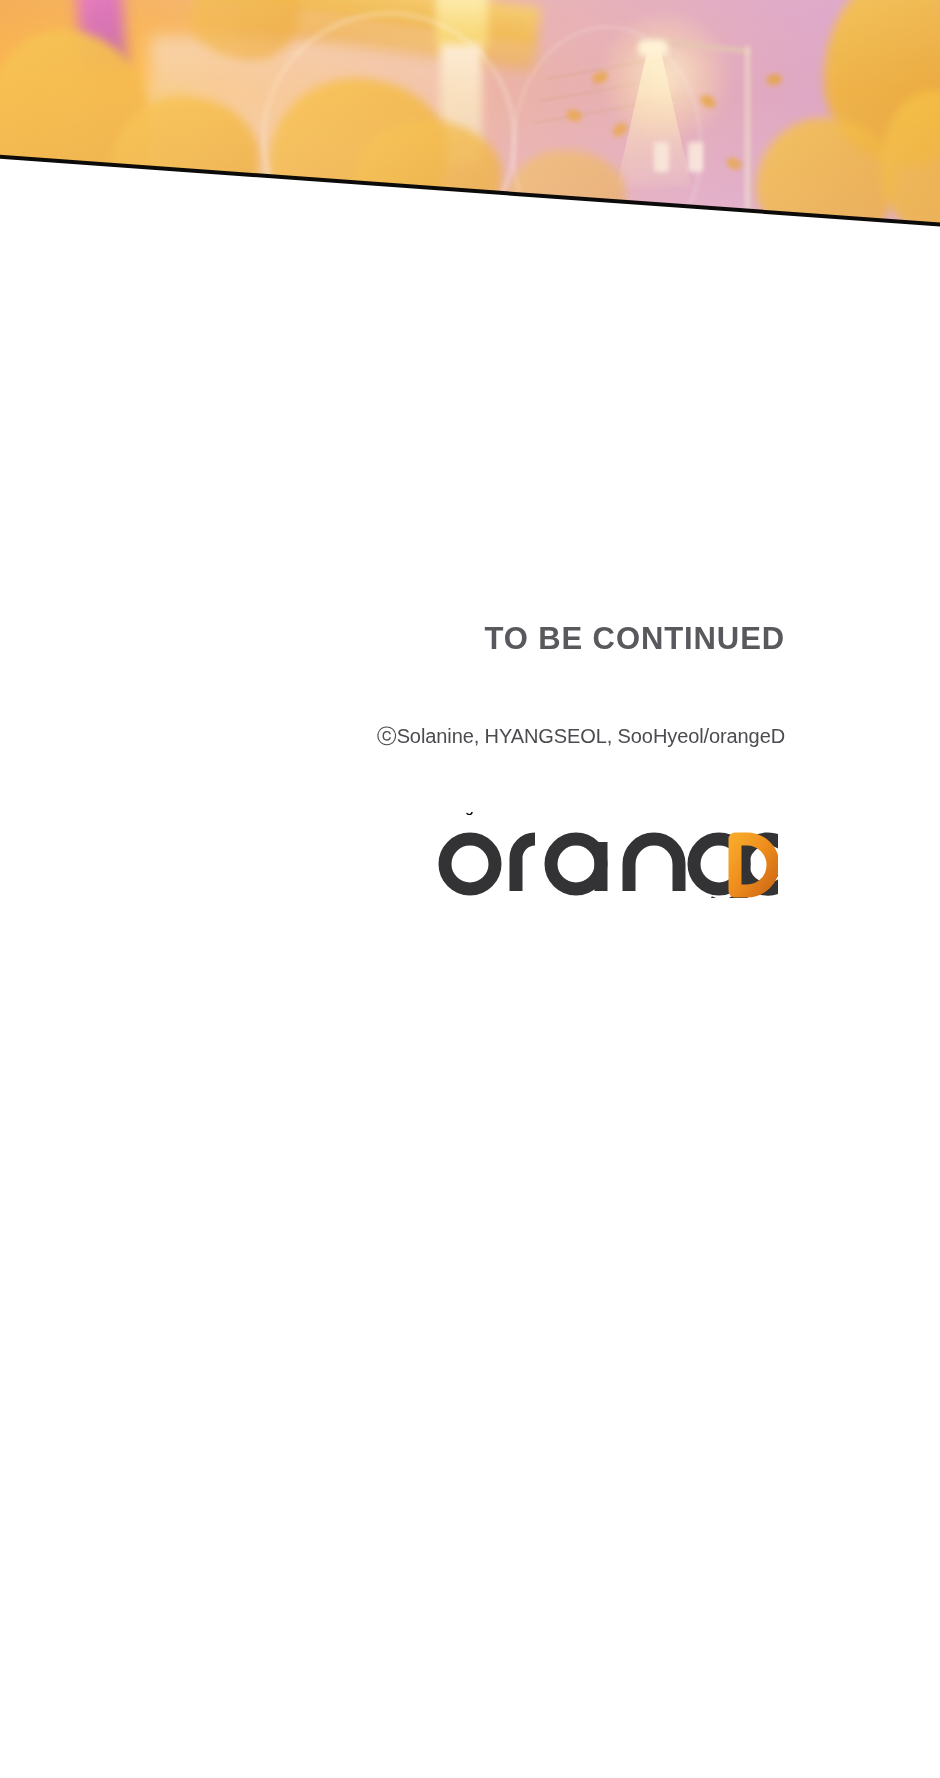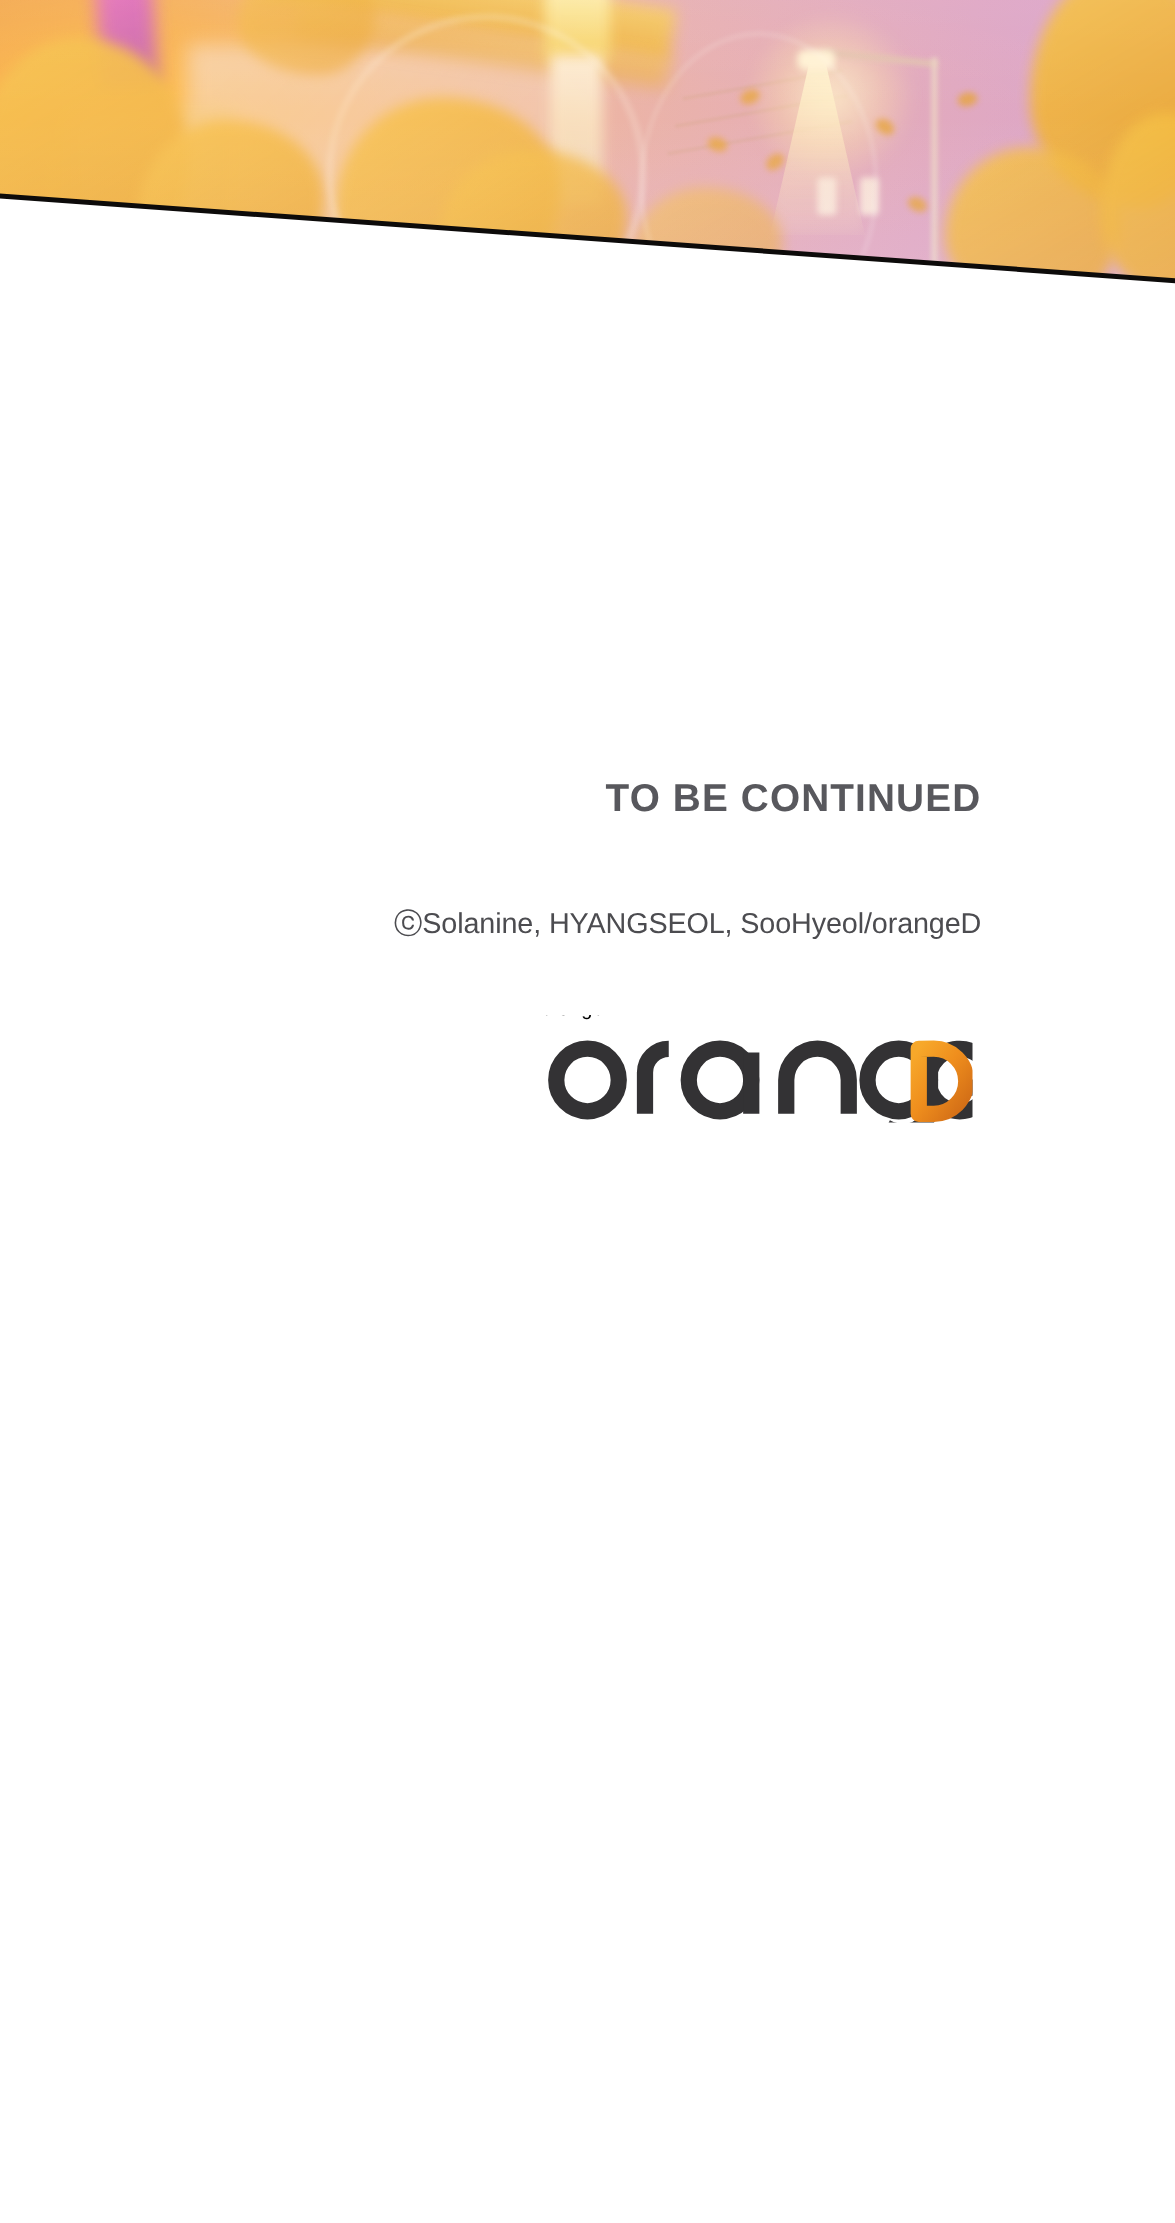--- a/index.html
+++ b/index.html
@@ -347,21 +347,21 @@
     font-weight: bold;
     letter-spacing: 0.9px;
     color: #58585d;
     white-space: nowrap;
   }
 
   .credit-line {
     position: absolute;
     right: 155px;
     top: 491px;
-    font-size: 23px;
+    font-size: 20px;
     font-weight: normal;
     letter-spacing: -0.1px;
     color: #4c4c50;
     white-space: nowrap;
   }
 
   .brand-logo {
     position: absolute;
     right: 162px;
     top: 580px;

